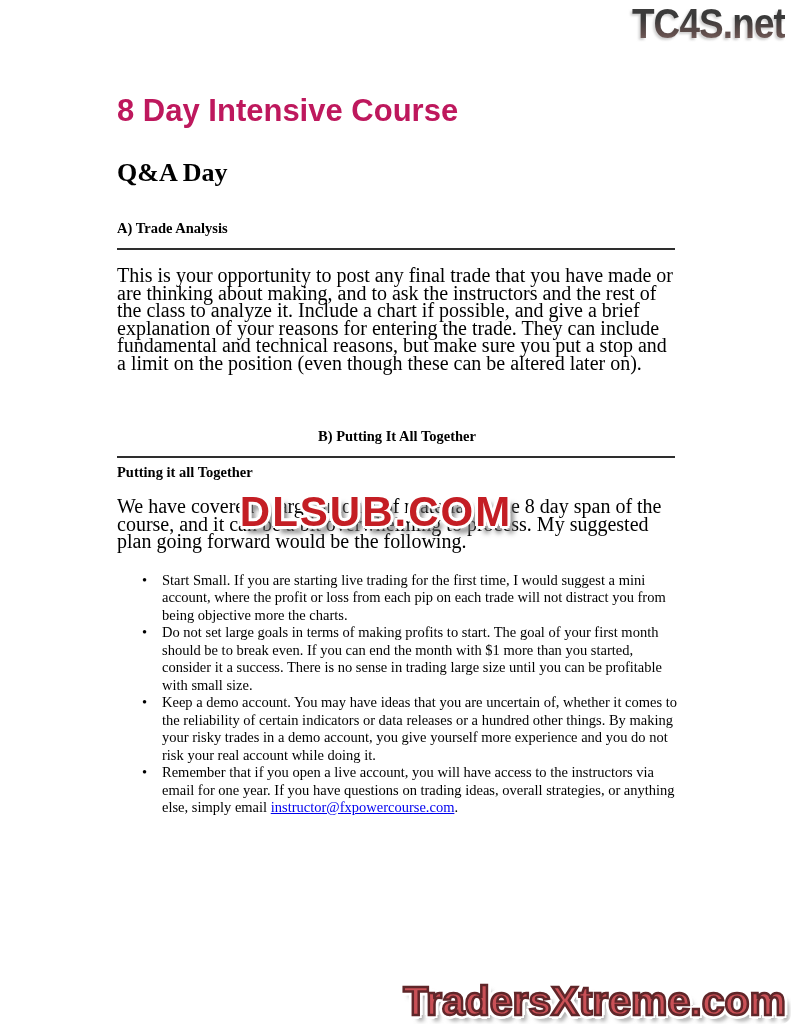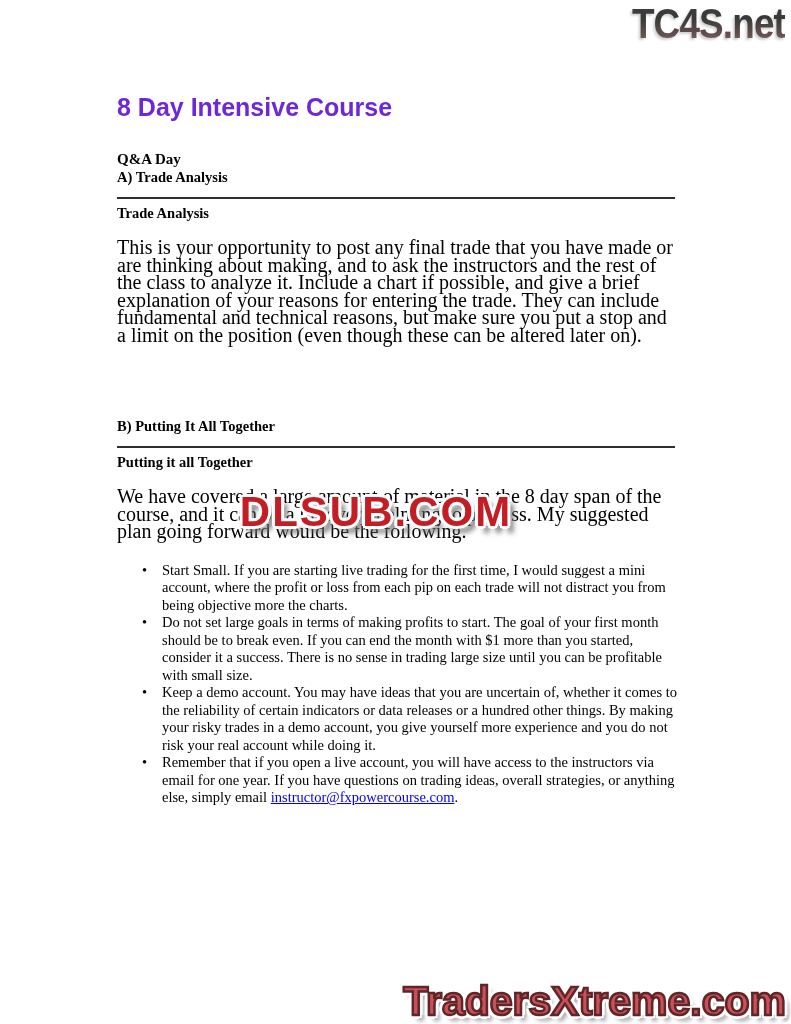--- a/index.html
+++ b/index.html
@@ -41,39 +41,40 @@
     left: 117px;
     top: 0;
     width: 560px;
     padding-top: 92px;
     color: #000;
   }
 
   .doc-title {
     font-family: "Liberation Sans", sans-serif;
     font-weight: bold;
-    font-size: 25px;
+    font-size: 31px;
     line-height: 1.2;
-    color: #6d28d9;
+    color: #be185d;
   }
 
   .doc-subtitle {
     font-family: "Liberation Serif", serif;
     font-weight: bold;
-    font-size: 15px;
+    font-size: 26px;
     line-height: 1.15;
     margin-top: 29px;
   }
 
   .section-heading {
     font-weight: bold;
     font-size: 14.5px;
     line-height: 18px;
+    margin-top: 31px;
   }
-  .section-heading.second { margin-top: 73px; }
+  .section-heading.second { margin-top: 55px; text-align: center; }
 
   hr.section-divider {
     border: none;
     border-top: 2px solid #2e2e2e;
     margin-top: 11px;
     width: 558px;
   }
 
   .section-subheading {
     font-weight: bold;
@@ -155,21 +156,20 @@
   <div class="content">
 
     <h1 class="doc-title">8 Day Intensive Course</h1>
 
     <h2 class="doc-subtitle">Q&amp;A Day</h2>
 
     <h3 class="section-heading">A) Trade Analysis</h3>
 
     <hr class="section-divider">
 
-    <h4 class="section-subheading">Trade Analysis</h4>
 
     <p class="body-para">This is your opportunity to post any final trade that you have made or are thinking about making, and to ask the instructors and the rest of the class to analyze it. Include a chart if possible, and give a brief explanation of your reasons for entering the trade. They can include fundamental and technical reasons, but make sure you put a stop and a limit on the position (even though these can be altered later on).</p>
 
     <h3 class="section-heading second">B) Putting It All Together</h3>
 
     <hr class="section-divider">
 
     <h4 class="section-subheading">Putting it all Together</h4>
 
     <p class="body-para">We have covered a large amount of material in the 8 day span of the course, and it can be a bit overwhelming to process. My suggested plan going forward would be the following.</p>

